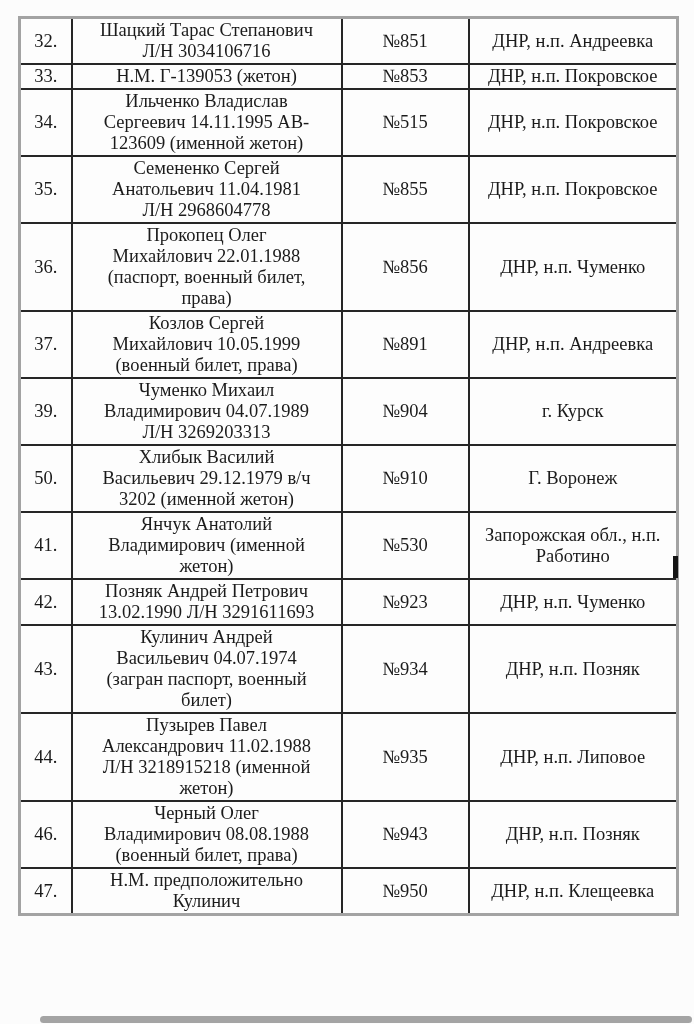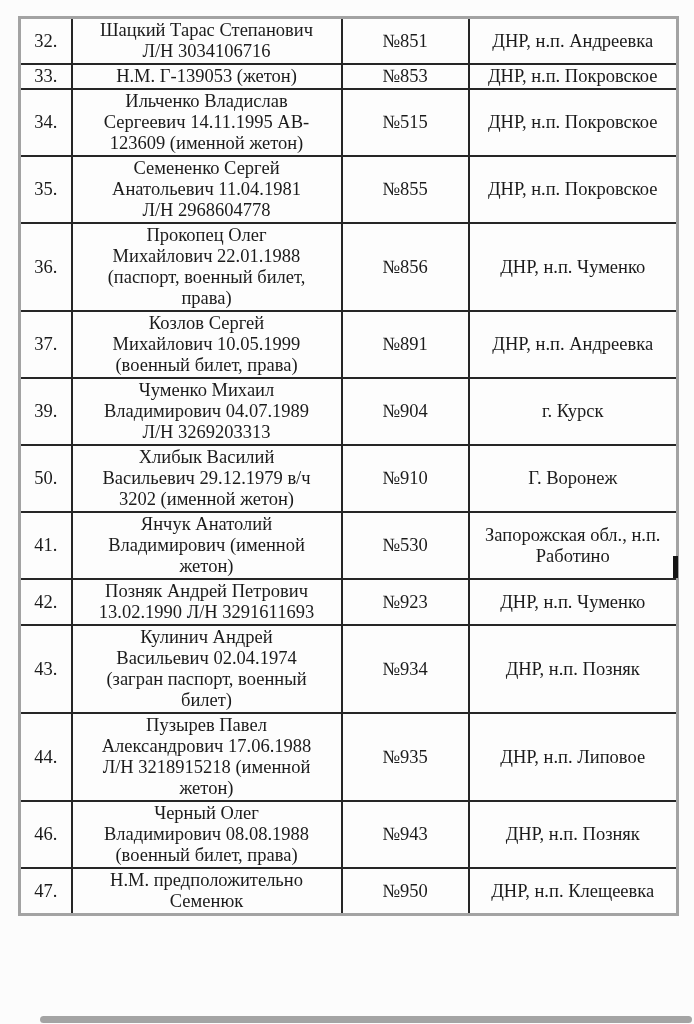--- a/index.html
+++ b/index.html
@@ -152,47 +152,47 @@
         <tr>
           <td>42.</td>
           <td>Позняк Андрей Петрович
 13.02.1990 Л/Н 3291611693</td>
           <td>№923</td>
           <td>ДНР, н.п. Чуменко</td>
         </tr>
         <tr>
           <td>43.</td>
           <td>Кулинич Андрей
-Васильевич 02.04.1974
+Васильевич 04.07.1974
 (загран паспорт, военный
 билет)</td>
           <td>№934</td>
           <td>ДНР, н.п. Позняк</td>
         </tr>
         <tr>
           <td>44.</td>
           <td>Пузырев Павел
-Александрович 17.06.1988
+Александрович 11.02.1988
 Л/Н 3218915218 (именной
 жетон)</td>
           <td>№935</td>
           <td>ДНР, н.п. Липовое</td>
         </tr>
         <tr>
           <td>46.</td>
           <td>Черный Олег
 Владимирович 08.08.1988
 (военный билет, права)</td>
           <td>№943</td>
           <td>ДНР, н.п. Позняк</td>
         </tr>
         <tr>
           <td>47.</td>
           <td>Н.М. предположительно
-Семенюк</td>
+Кулинич</td>
           <td>№950</td>
           <td>ДНР, н.п. Клещеевка</td>
         </tr>
       </tbody>
   </table>
 
   <div class="edge-mark"></div>
   <div class="shadow-bar"></div>
 
 </div>

